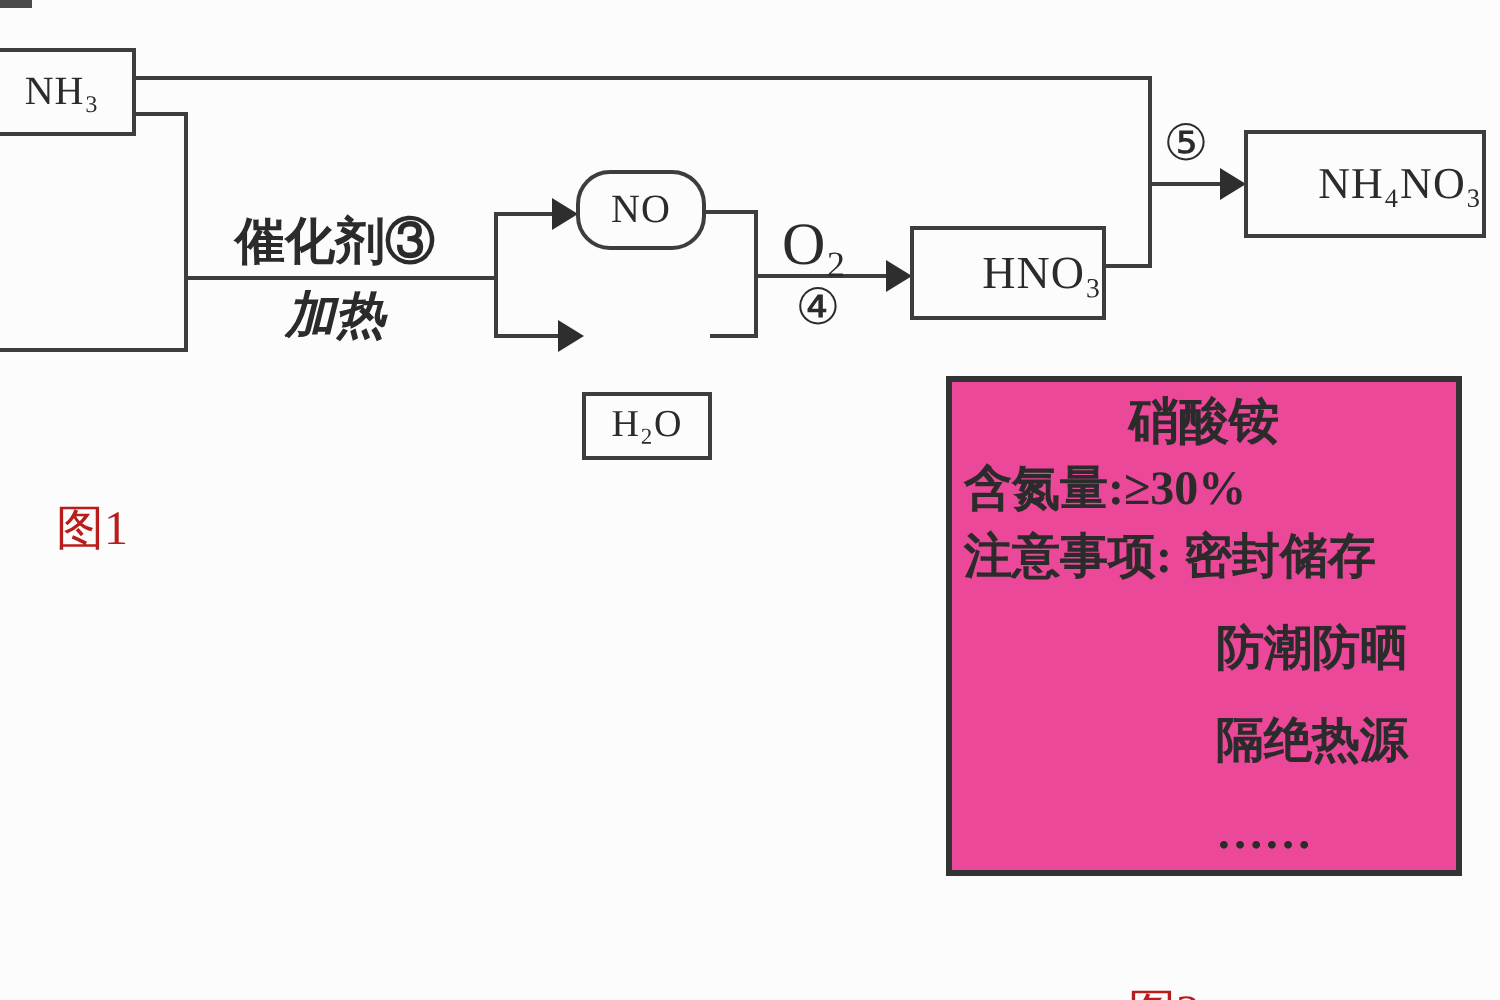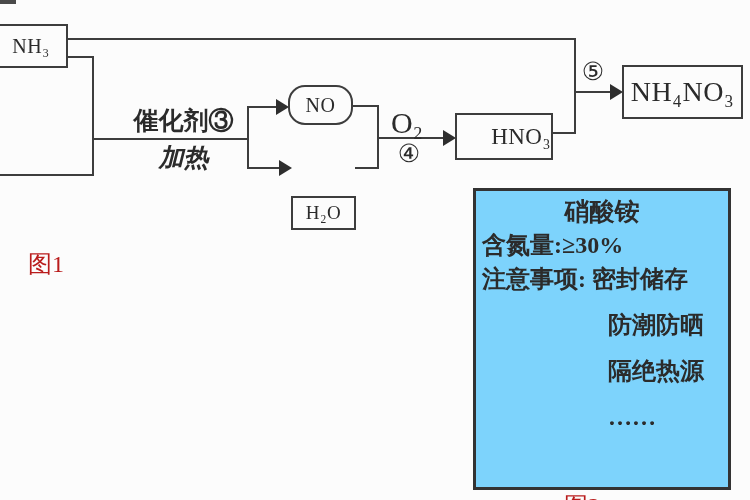--- a/index.html
+++ b/index.html
@@ -30,28 +30,28 @@
     border-top: 8px solid transparent;
     border-bottom: 8px solid transparent;
     border-left: 13px solid #2e2e2e;
   }
   .lbl {
     position: absolute;
     text-align: center;
     color: #2b2b2b;
     white-space: nowrap;
   }
-  .cjk { font-weight: bold; padding-left: 16px; }
+  .cjk { font-weight: bold; }
   #label-card {
     position: absolute;
     left: 473px; top: 188px;
-    width: 258px; height: 302px;
+    width: 258px; height: 250px;
     border: 3px solid #333333;
     box-sizing: border-box;
-    background: #7dd3fc;
+    background: #ec4899;
     padding: 5px 6px;
     font-weight: bold;
     color: #2b2b2b;
   }
   #label-card .card-title {
     text-align: center;
     font-size: 25px;
     line-height: 32px;
   }
   #label-card .card-line {
@@ -108,21 +108,21 @@
   </div>
 
   <div class="box formula" style="left:291px; top:152px; width:65px; height:34px; font-size:19px;margin-top:44px;">
     <span>H₂O</span>
   </div>
 
   <div class="box formula" style="left:455px; top:113px; width:98px; height:47px; font-size:23px;justify-content:flex-end;">
     <span>HNO₃</span>
   </div>
 
-  <div class="box formula" style="left:622px; top:65px; width:121px; height:54px; font-size:28px;">
+  <div class="box formula" style="left:622px; top:65px; width:121px; height:54px; font-size:22px;justify-content:flex-end;">
     <span>NH₄NO₃</span>
   </div>
 
   <div class="lbl cjk" style="left:95px; top:104px; width:145px; font-size:25px;">催化剂③</div>
   <div class="lbl cjk" style="left:95px; top:141px; width:145px; font-size:25px;font-style:italic;">加热</div>
   <div class="lbl" style="left:386px; top:106px; width:42px; font-size:30px;">O₂</div>
   <div class="lbl" style="left:388px; top:139px; width:42px; font-size:25px;">④</div>
   <div class="lbl" style="left:576px; top:57px; width:34px; font-size:25px;">⑤</div>
 
   <div class="fig-caption" style="left:28px; top:248px;">图1</div>

